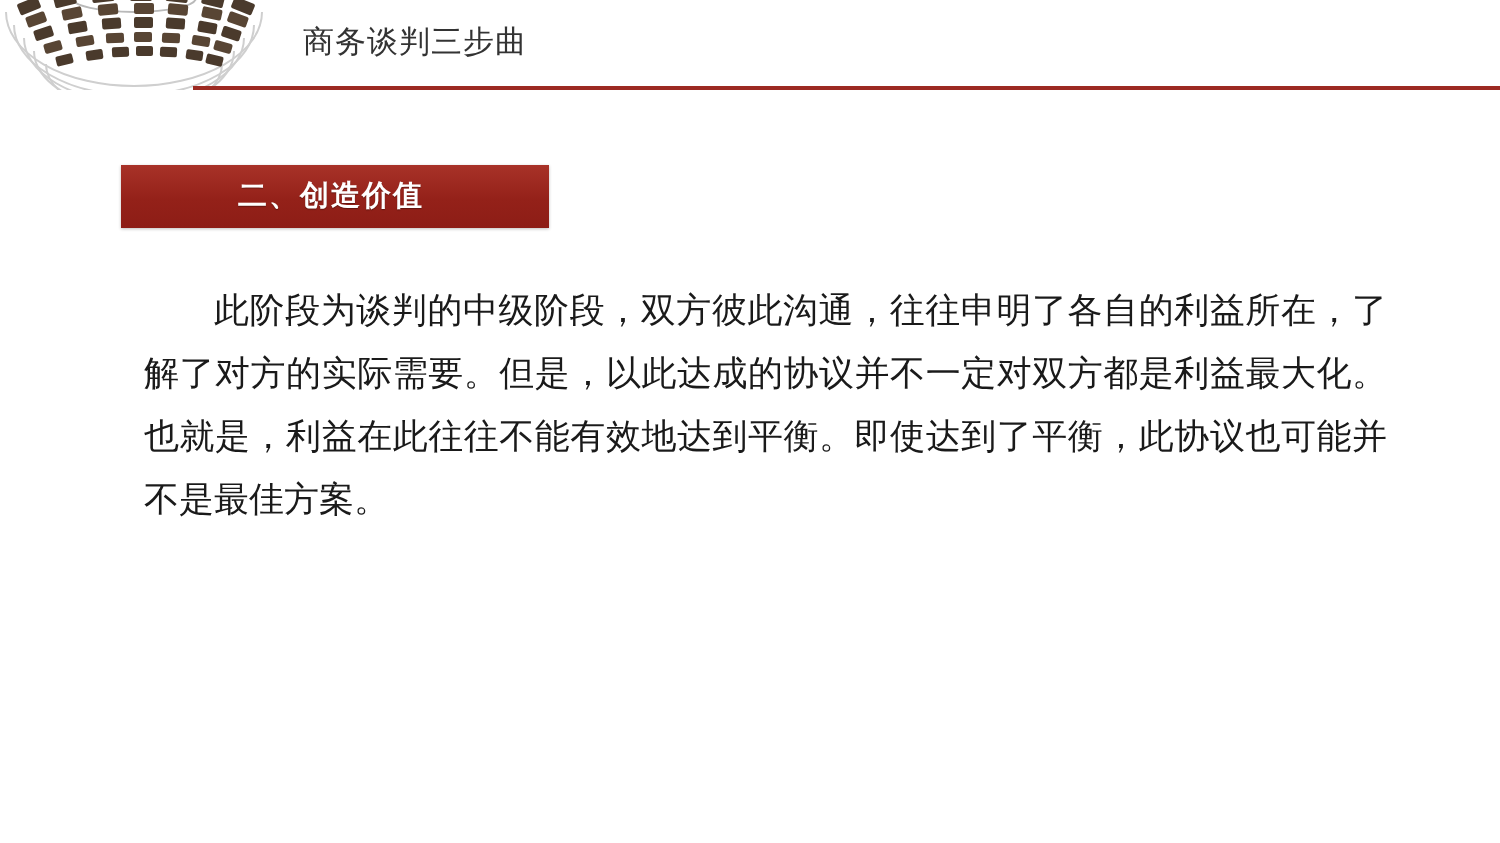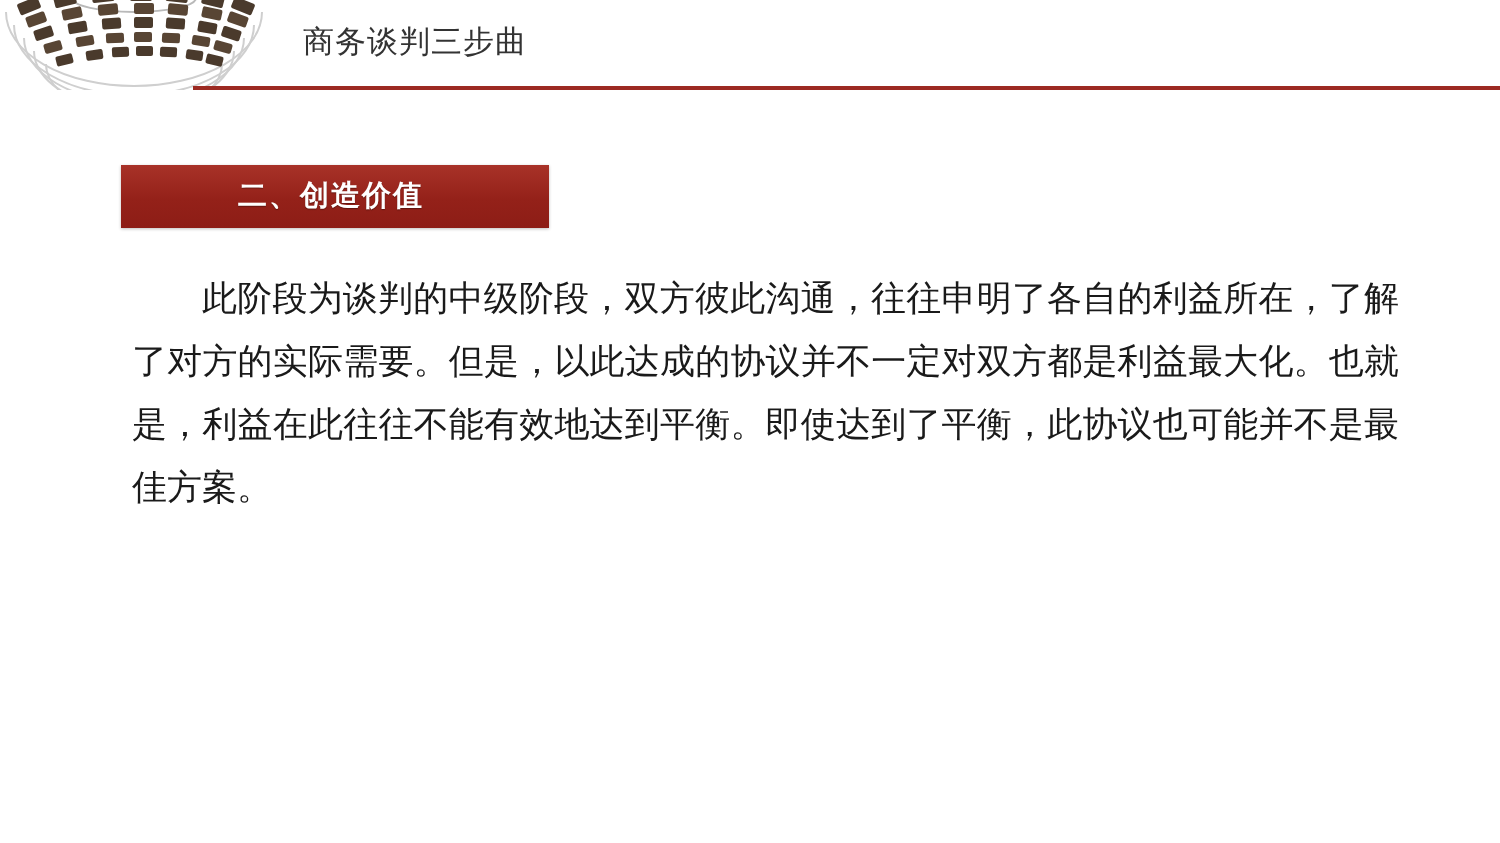--- a/index.html
+++ b/index.html
@@ -90,21 +90,21 @@
     left: 128px;
     top: 262px;
     width: 1275px;
     font-size: 35px;
     line-height: 63px;
     color: #1a1a1a;
     text-align: justify;
     text-justify: inter-character;
   }
   .para {
-    margin: 4px;
+    margin: 16px;
     text-indent: 2em;
   }
   .para + .para {
     margin-top: 0;
   }
   .hl {
     color: #9c2a22;
     font-weight: bold;
   }
 

